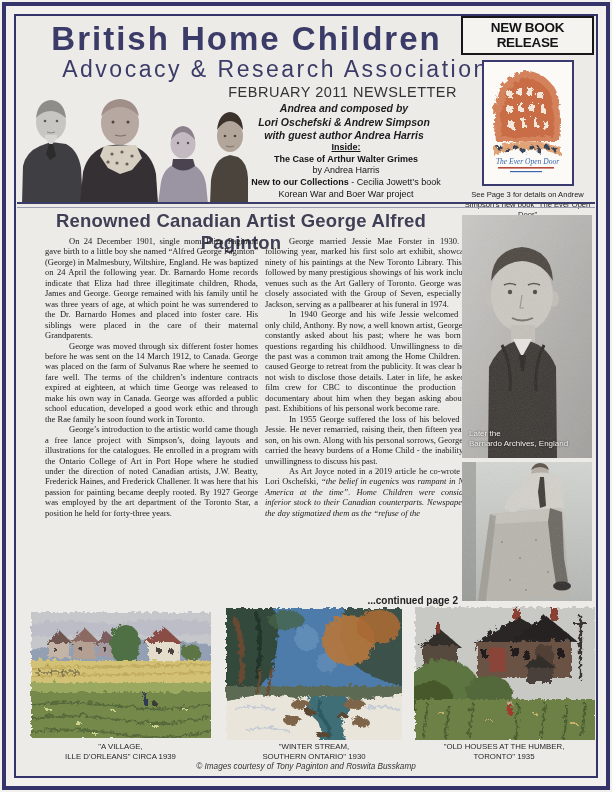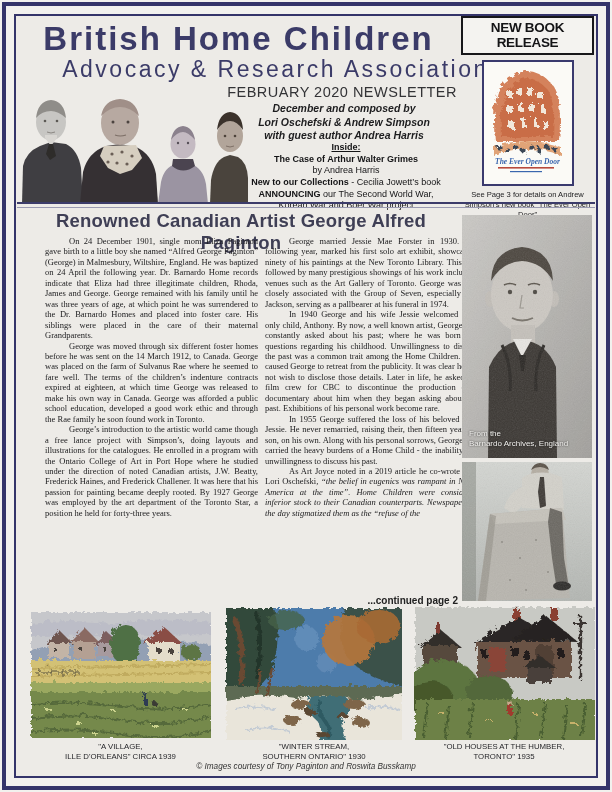--- a/index.html
+++ b/index.html
@@ -18,21 +18,21 @@
   .m-inside{font-size:9px;color:#141416;text-align:center;line-height:1.3;}
   .m-inside .hd{font-weight:bold;text-decoration:underline;}
   .m-inside b{font-weight:bold;text-align:right;}
 
   
   .nbr-banner{border:2px solid #17171a;background:#f4f3f0;font-weight:bold;font-size:13.5px;
               letter-spacing:-.3px;text-align:center;padding:2px 8px 3px;color:#141416;}
   .nbr-cover{position:relative;width:88px;height:122px;margin:5px auto 0;background:#fbfaf6;
              border:2px solid #3a3a6e;}
   .nbr-cover-title{position:absolute;left:0;right:0;bottom:18px;text-align:center;
-                   font-family:"Liberation Serif",serif;font-style:italic;font-weight:bold;
+                   font-family:"Liberation Serif",serif;font-style:italic;font-weight:normal;
                    font-size:7.5px;color:#3a66ae;}
   .nbr-caption{font-size:7.6px;color:#1c1c1e;text-align:center;line-height:1.3;margin-top:4px;}
 
   
   .rule2{border-top:2.5px solid #3c3c6a;}
   .rule1{border-top:1px solid #9a9ab2;}
 
   
   .headline{font-weight:bold;font-size:18.5px;color:#3f3f55;letter-spacing:.2px;text-align:center;}
   .col{font-family:"Liberation Serif",serif;font-size:8.5px;line-height:1.23;color:#1b1b1d;
@@ -70,36 +70,35 @@
       <linearGradient id="pgrad2" x1="0" y1="0" x2="0" y2="1">
         <stop offset="0" stop-color="#d4d6d2"></stop>
           <stop offset="1" stop-color="#b3b6b2"></stop>
       </linearGradient>
     </defs>
   </svg>
 
   <div class="frame-outer"></div>
   <div class="frame-inner"></div>
 
-  <div class="abs m-title" style="left:17px;top:20px;width:443px;">British Home Children</div>
+  <div class="abs m-title" style="left:17px;top:20px;width:443px;padding-left:8px;">British Home Children</div>
   <div class="abs m-sub" style="left:17px;top:56px;width:443px;padding-left:37px;">Advocacy  &amp;  Research Association</div>
-  <div class="abs m-issue" style="left:17px;top:84px;width:440px;">FEBRUARY 2020 NEWSLETTER</div>
+  <div class="abs m-issue" style="left:17px;top:84px;width:440px;">FEBRUARY 2011 NEWSLETTER</div>
 
   <div class="abs m-byline" style="left:228px;top:102px;width:232px;">
-    <div>December and composed by</div>
+    <div>Andrea and composed by</div>
     <div>Lori Oschefski &amp;  Andrew Simpson</div>
     <div>with guest author Andrea Harris</div>
   </div>
 
   <div class="abs m-inside" style="left:232px;top:142px;width:228px;">
     <div class="hd">Inside:</div>
     <div><b>The Case of Arthur Walter Grimes</b><span></span></div>
     <div><b></b><span>by Andrea Harris</span></div>
     <div><b>New to our Collections</b><span> - Cecilia Jowett’s book</span></div>
-    <div><b>ANNOUNCING</b><span> our The Second World War,</span></div>
     <div><b></b><span>Korean War and Boer War project</span></div>
   </div>
 
   <svg class="abs photo" style="left:20px;top:88px;" width="228" height="116" viewBox="0 0 228 116">
     <g>
       <path d="M2,116 L3,78 Q6,64 20,58 L31,54 46,56 Q58,62 61,80 L63,116 Z" fill="#3f3e42"></path>
       <ellipse cx="31" cy="34" rx="15" ry="18.5" fill="#c7c6c3"></ellipse>
       <path d="M16,30 Q18,13 31,12 Q44,13 46,30 Q38,23 31,23 Q22,23 16,30Z" fill="#8f8d89"></path>
       <circle cx="25" cy="33" r="1.3" fill="#5c5955"></circle>
         <circle cx="37" cy="33" r="1.3" fill="#5c5955"></circle>
@@ -219,21 +218,21 @@
       <path d="M50,103 Q60,108 71,103" stroke="#77726a" stroke-width="1.8" fill="none"></path>
       <rect x="49" y="110" width="24" height="20" fill="#c4c0ba"></rect>
       <path d="M26,243 L27,152 Q38,127 60,125 Q84,127 94,152 L95,243 Z" fill="#3b3733"></path>
       <path d="M51,124 L60,142 70,124 Z" fill="#e8e6e2"></path>
       <path d="M57,140 L64,140 62,156 59,156Z" fill="#2a2724"></path>
       <path d="M40,130 Q50,150 48,176" stroke="#2c2926" stroke-width="3" fill="none"></path>
       <path d="M82,130 Q72,150 74,176" stroke="#2c2926" stroke-width="3" fill="none"></path>
       <rect width="130" height="243" filter="url(#grain)" opacity="0.16"></rect>
     </svg>
     <div class="portrait-cap">
-      <div>From the</div>
+      <div>Later the</div>
       <div>Barnardo Archives, England</div>
     </div>
   </div>
 
   <svg class="abs photo" style="left:462px;top:462px;" width="130" height="139" viewBox="0 0 130 139">
     <rect width="130" height="139" fill="url(#pgrad2)"></rect>
     <rect width="14" height="139" fill="#84867f" opacity="0.55"></rect>
     <ellipse cx="78" cy="12" rx="9" ry="10" fill="#b4ada2"></ellipse>
     <path d="M69,8 Q72,1 78,1 Q85,1 87,8 Q82,5 78,5 Q73,5 69,8Z" fill="#5a5248"></path>
     <path d="M60,16 Q70,9 88,11 L100,15 102,48 60,46 Z" fill="#d3d1ca"></path>

